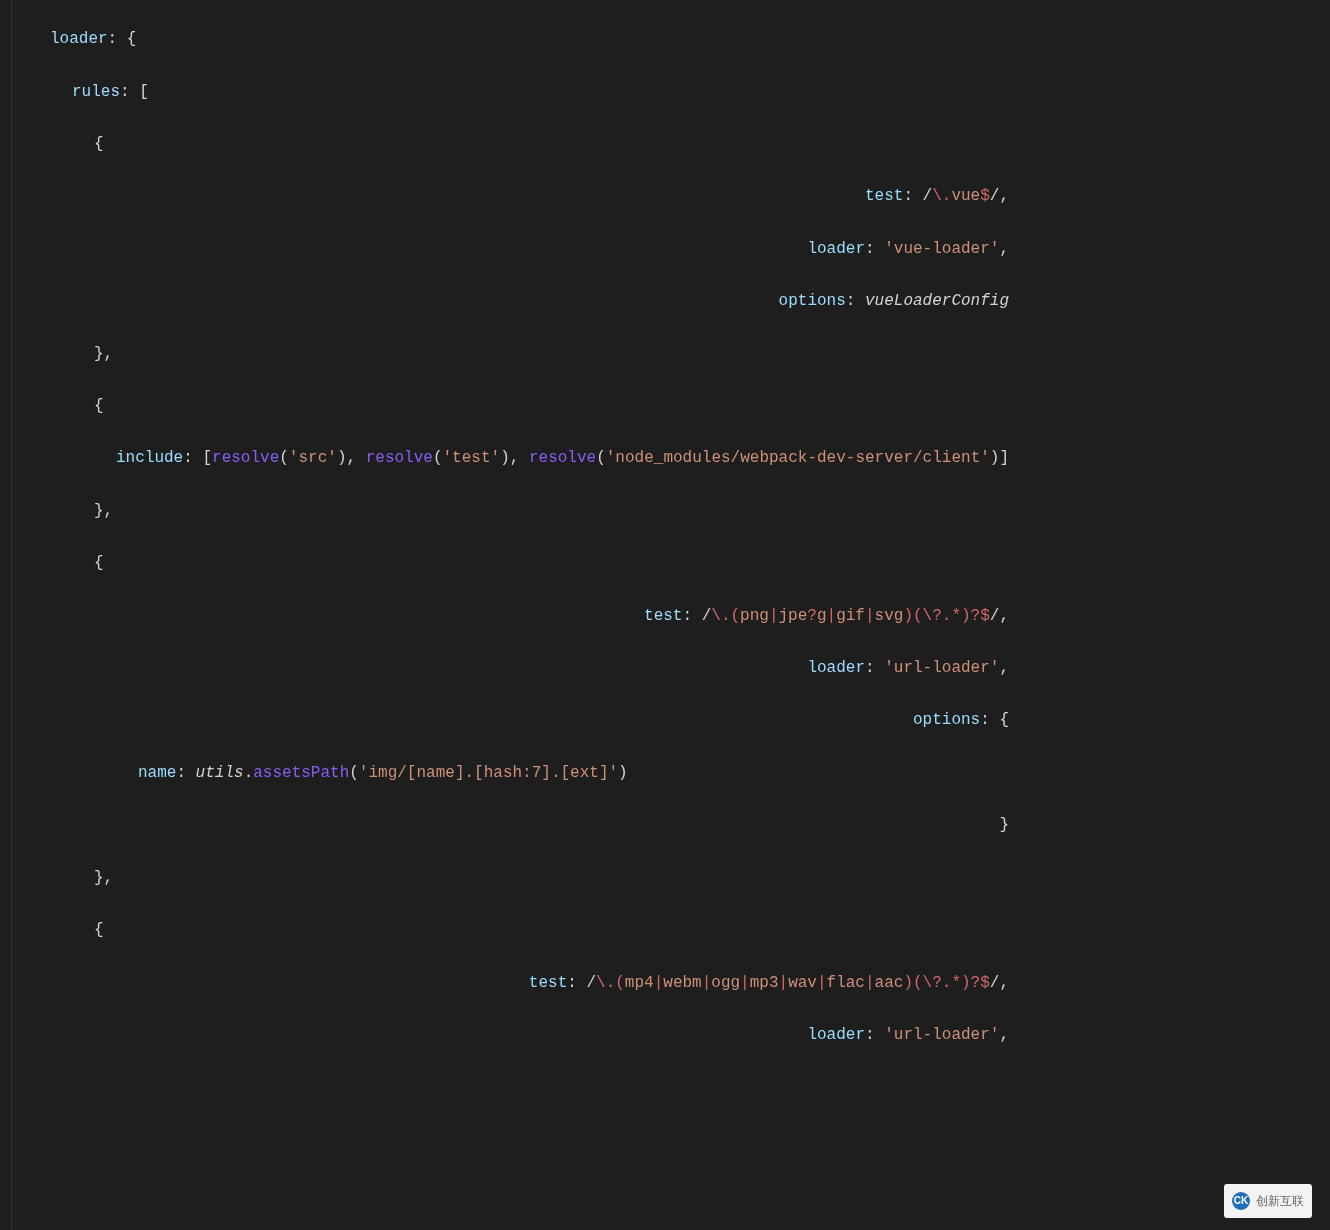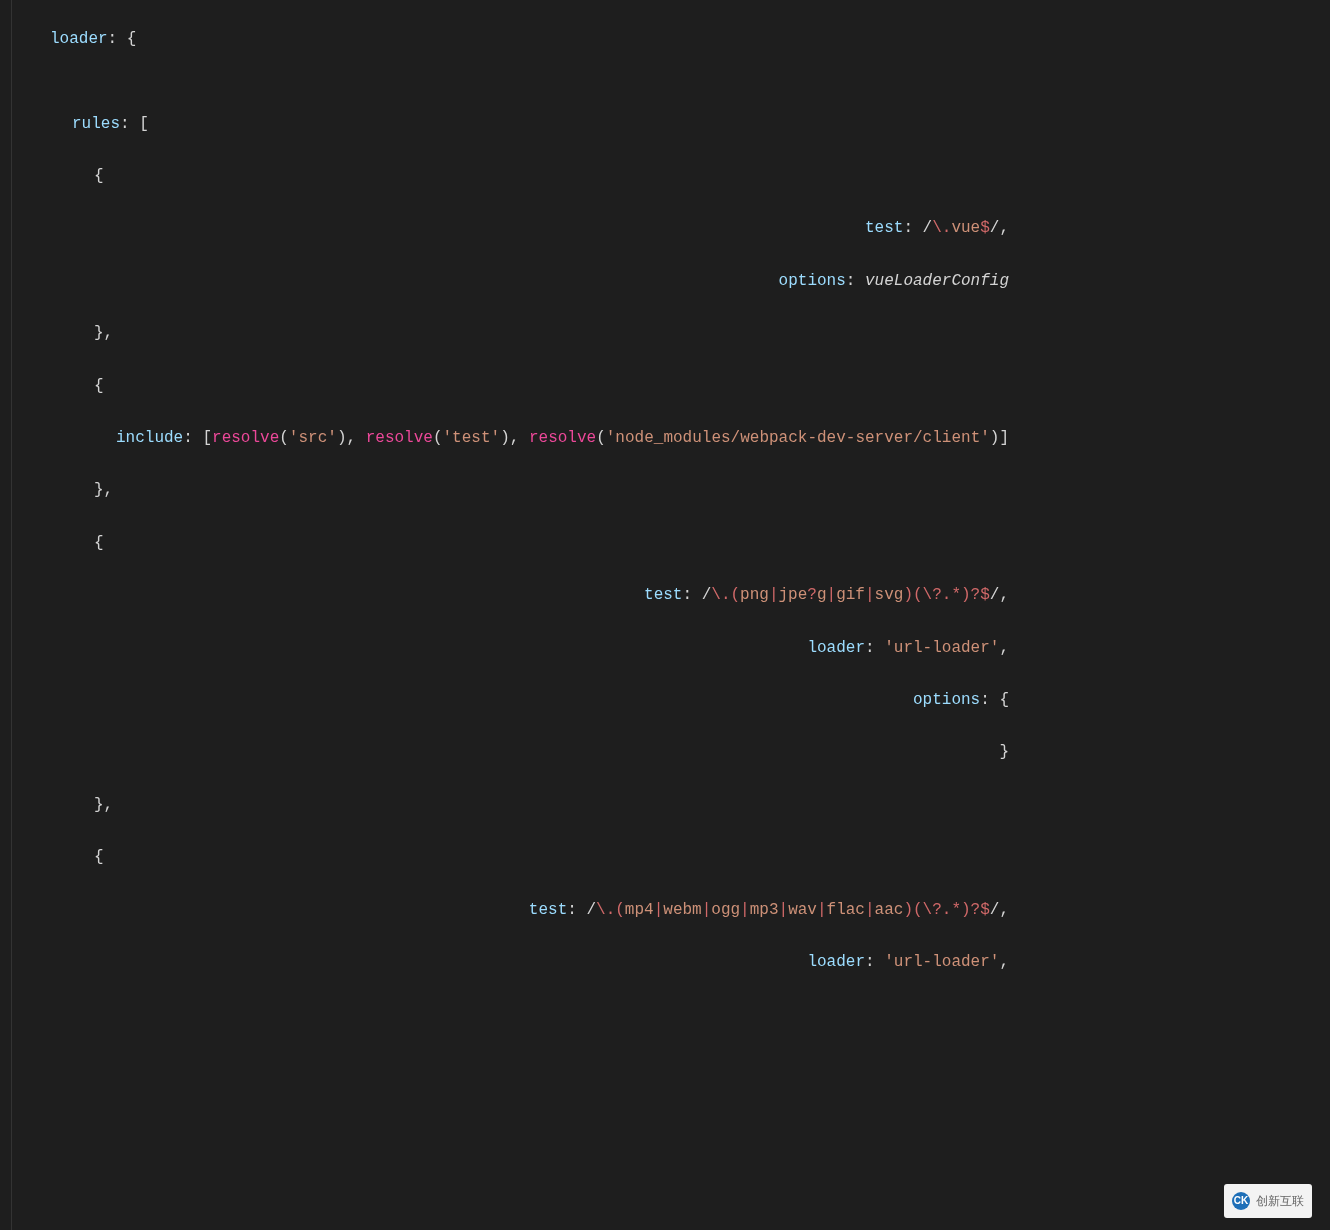--- a/index.html
+++ b/index.html
@@ -21,33 +21,33 @@
   border-right: 1px solid #333;
   flex-shrink: 0;
 }
 .code {
   padding-left: 16px;
   white-space: pre;
   padding-bottom: 10px;
 }
 .line { display: block; }
 .i1 { padding-left: 22px; }
-.i2 { padding-left: 44px; margin-top: 32px; }
+.i2 { padding-left: 44px; }
 .i3 { padding-left: 66px; }
 .i4 { padding-left: 88px; text-align: right; }
 .i5 { padding-left: 110px; }
 .key { color: #9cdcfe; }
 .punc { color: #d4d4d4; }
 .str { color: #ce9178; }
 .regex-slash { color: #d4d4d4; }
 .regex-lit { color: #d16969; }
 .regex-grp { color: #ce9178; }
 .num { color: #b5cea8; }
 .ident { color: #d4d4d4; font-style: italic; }
-.func { color: #ec4899; }
+.func { color: #8b5cf6; }
 .watermark {
   position: fixed;
   bottom: 12px;
   right: 18px;
   background: rgba(255,255,255,0.95);
   padding: 4px 8px;
   border-radius: 3px;
   font-family: Arial, sans-serif;
   font-size: 12px;
   color: #666;
@@ -71,29 +71,31 @@
 </head>
 <body>
 
 <div class="editor">
   <div class="gutter"></div>
   <div class="code">
 <span class="line i1"><span class="key">loader</span><span class="punc">: {</span></span>
 <span class="line i2"><span class="key">rules</span><span class="punc">: [</span></span>
 <span class="line i3"><span class="punc">{</span></span>
 <span class="line i4"><span class="key">test</span><span class="punc">: </span><span class="regex-slash">/</span><span class="regex-lit">\.</span><span class="regex-grp">vue</span><span class="regex-lit">$</span><span class="regex-slash">/</span><span class="punc">,</span></span>
+<span class="line i4"><span class="key">loader</span><span class="punc">: </span><span class="str">'vue-loader'</span><span class="punc">,</span></span>
 <span class="line i4"><span class="key">options</span><span class="punc">: </span><span class="ident">vueLoaderConfig</span></span>
 <span class="line i3"><span class="punc">},</span></span>
 <span class="line i3"><span class="punc">{</span></span>
 <span class="line i4"><span class="key">include</span><span class="punc">: [</span><span class="func">resolve</span><span class="punc">(</span><span class="str">'src'</span><span class="punc">), </span><span class="func">resolve</span><span class="punc">(</span><span class="str">'test'</span><span class="punc">), </span><span class="func">resolve</span><span class="punc">(</span><span class="str">'node_modules/webpack-dev-server/client'</span><span class="punc">)]</span></span>
 <span class="line i3"><span class="punc">},</span></span>
 <span class="line i3"><span class="punc">{</span></span>
 <span class="line i4"><span class="key">test</span><span class="punc">: </span><span class="regex-slash">/</span><span class="regex-lit">\.(</span><span class="regex-grp">png</span><span class="regex-lit">|</span><span class="regex-grp">jpe</span><span class="regex-lit">?</span><span class="regex-grp">g</span><span class="regex-lit">|</span><span class="regex-grp">gif</span><span class="regex-lit">|</span><span class="regex-grp">svg</span><span class="regex-lit">)(\?.*)?$</span><span class="regex-slash">/</span><span class="punc">,</span></span>
 <span class="line i4"><span class="key">loader</span><span class="punc">: </span><span class="str">'url-loader'</span><span class="punc">,</span></span>
 <span class="line i4"><span class="key">options</span><span class="punc">: {</span></span>
+<span class="line i5"><span class="key">name</span><span class="punc">: </span><span class="ident">utils</span><span class="punc">.</span><span class="func">assetsPath</span><span class="punc">(</span><span class="str">'img/[name].[hash:7].[ext]'</span><span class="punc">)</span></span>
 <span class="line i4"><span class="punc">}</span></span>
 <span class="line i3"><span class="punc">},</span></span>
 <span class="line i3"><span class="punc">{</span></span>
 <span class="line i4"><span class="key">test</span><span class="punc">: </span><span class="regex-slash">/</span><span class="regex-lit">\.(</span><span class="regex-grp">mp4</span><span class="regex-lit">|</span><span class="regex-grp">webm</span><span class="regex-lit">|</span><span class="regex-grp">ogg</span><span class="regex-lit">|</span><span class="regex-grp">mp3</span><span class="regex-lit">|</span><span class="regex-grp">wav</span><span class="regex-lit">|</span><span class="regex-grp">flac</span><span class="regex-lit">|</span><span class="regex-grp">aac</span><span class="regex-lit">)(\?.*)?$</span><span class="regex-slash">/</span><span class="punc">,</span></span>
 <span class="line i4"><span class="key">loader</span><span class="punc">: </span><span class="str">'url-loader'</span><span class="punc">,</span></span>
 
 
 
 
 

